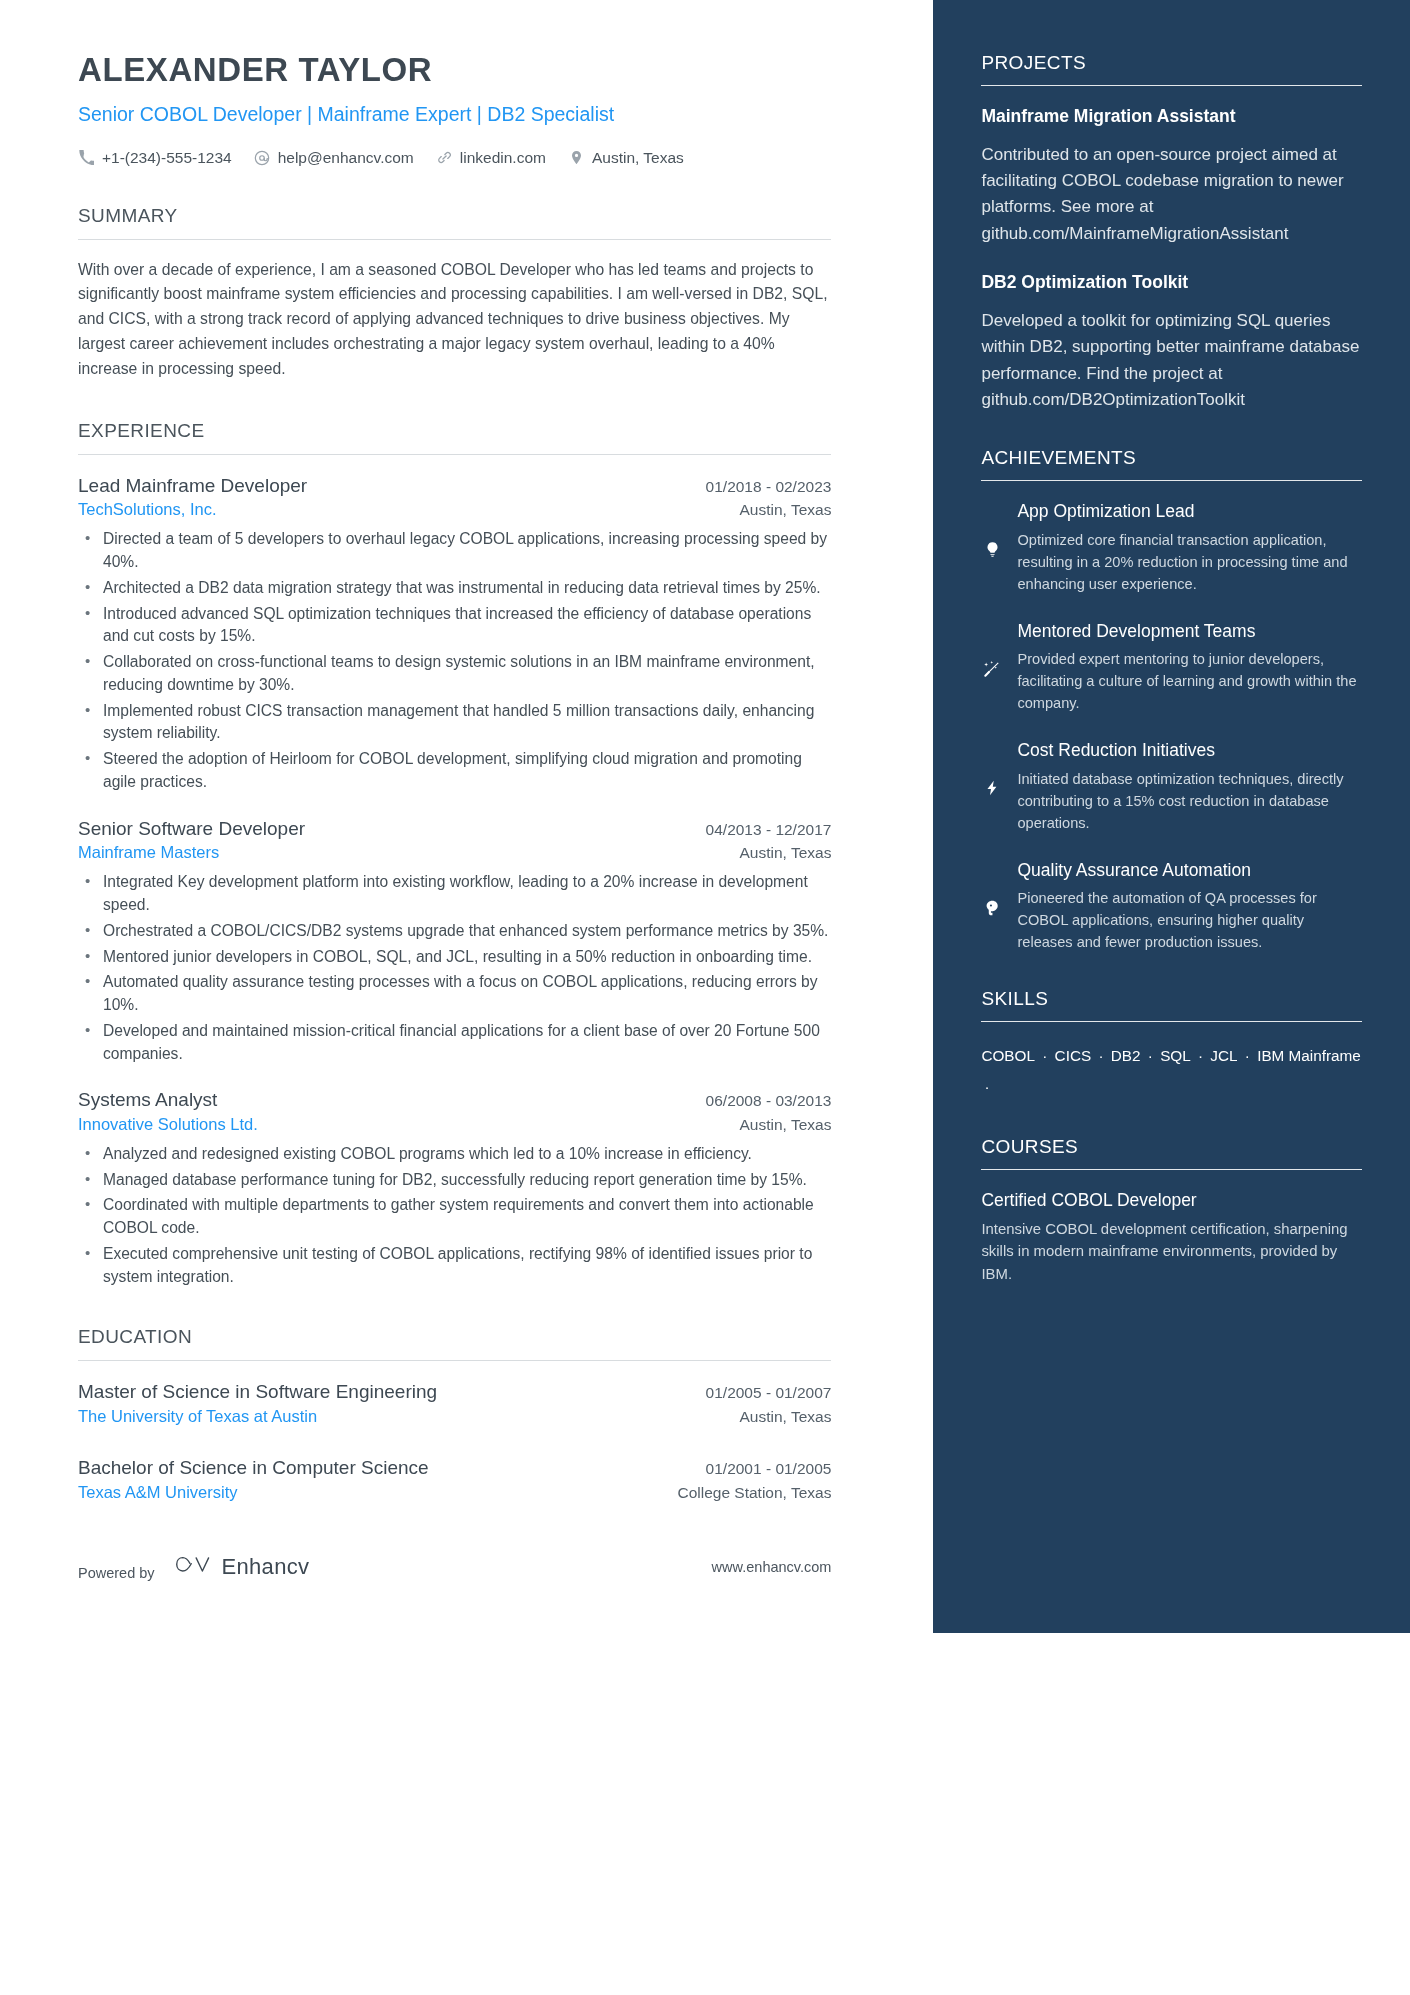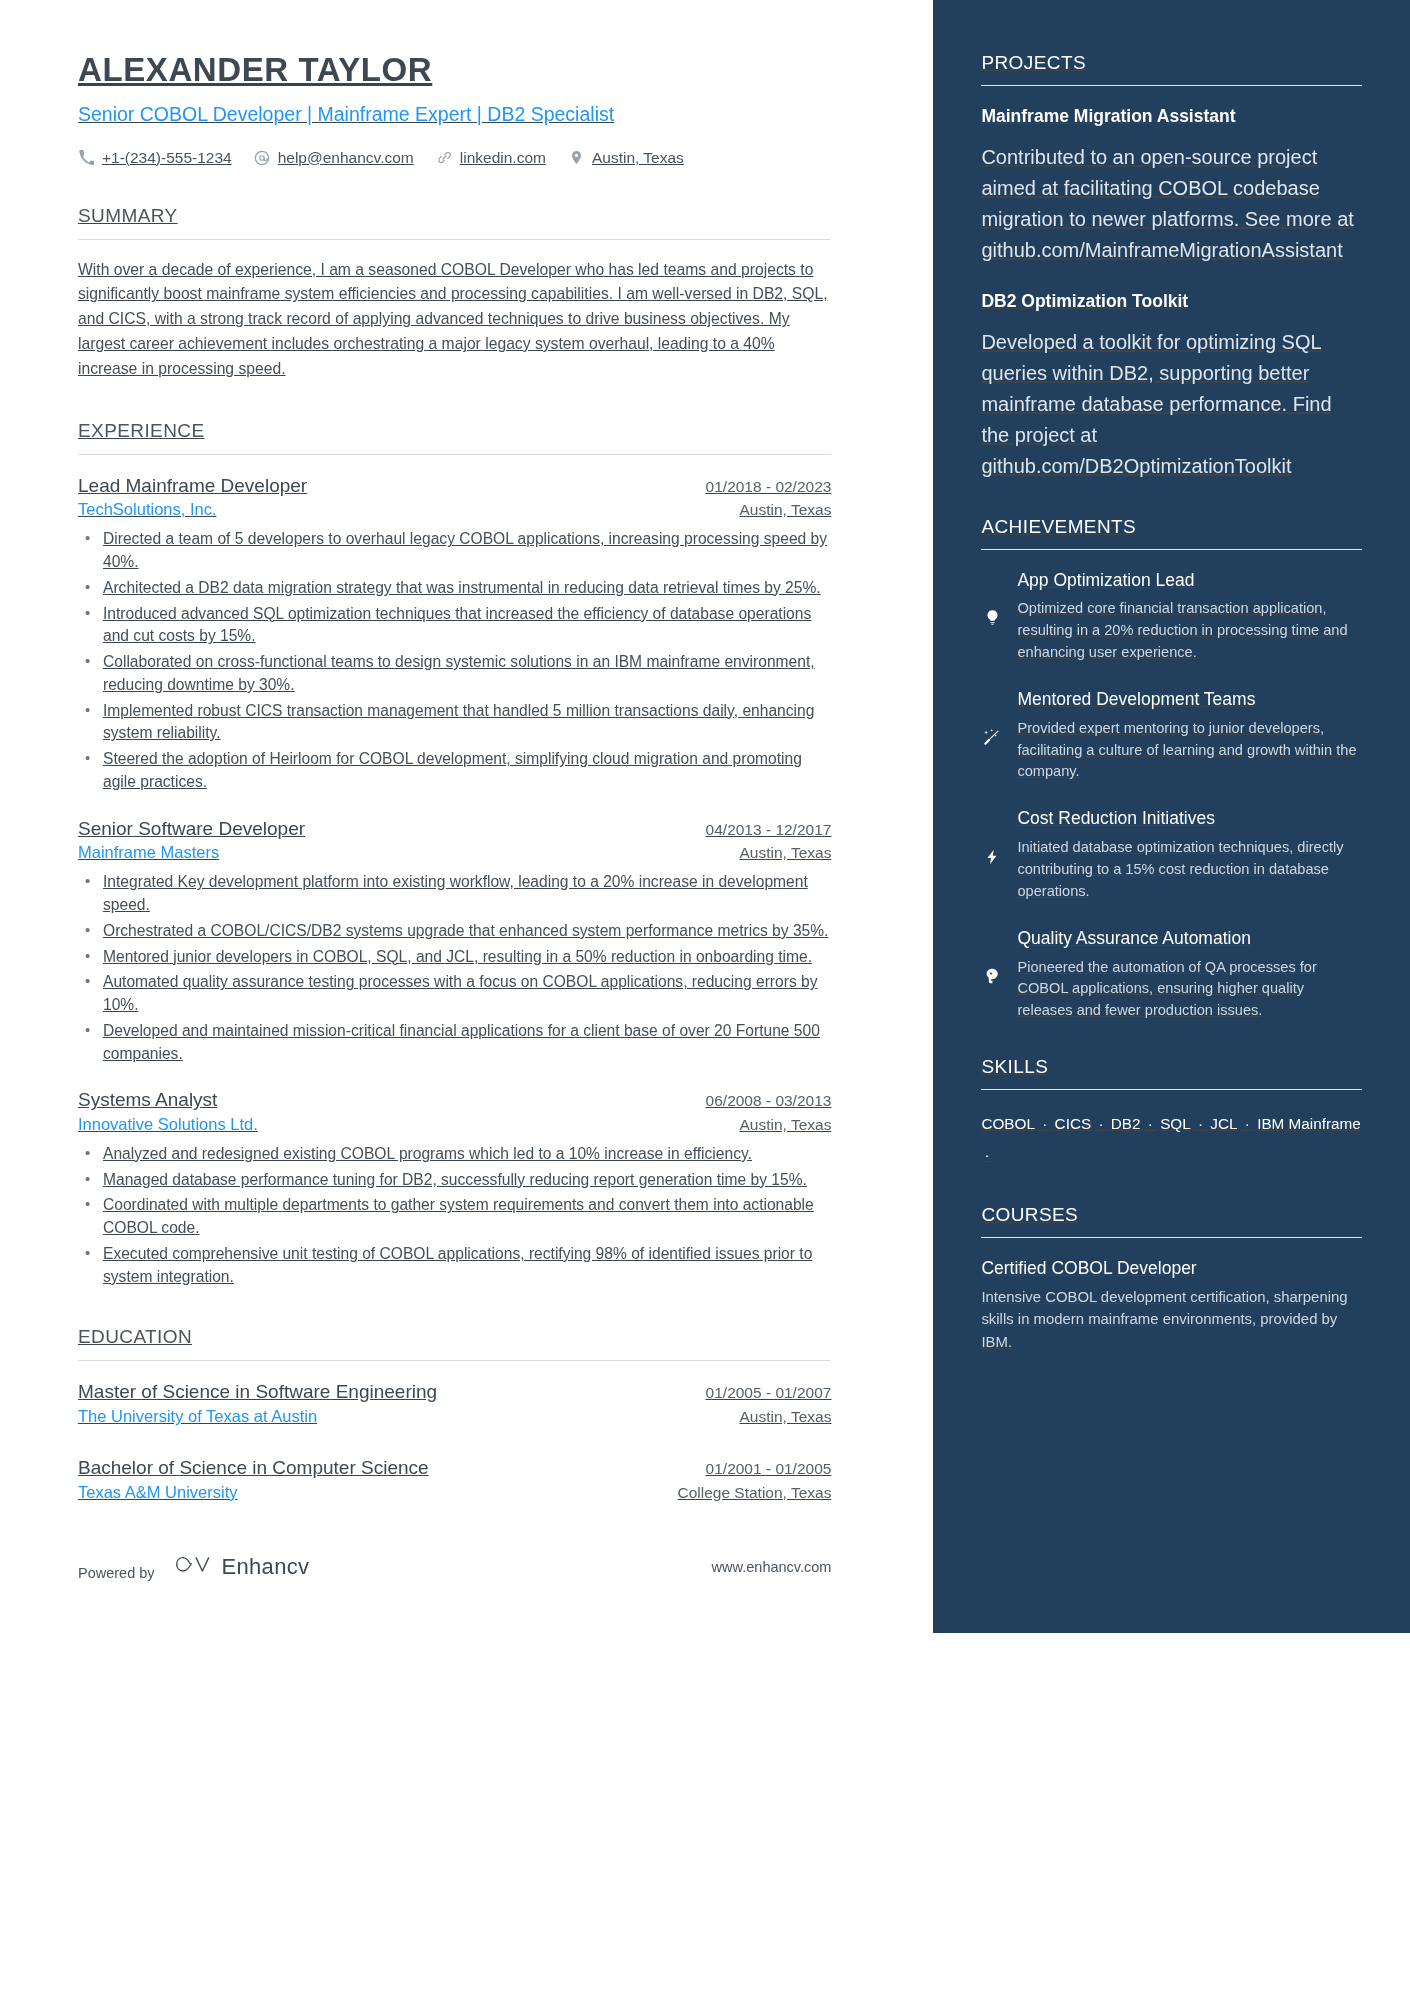--- a/index.html
+++ b/index.html
@@ -12,21 +12,20 @@
     color: #3b444b;
     -webkit-font-smoothing: antialiased;
   }
   .page {
     position: relative;
     width: 1410px;
     height: 1633px;
     overflow: hidden;
     background: #ffffff;
     display: flex;
-    text-decoration: underline;
   }
 
   
   .main-col {
     width: 920px;
     box-sizing: border-box;
     padding: 52px 62px 0 78px;
     position: relative;
   }
 
@@ -201,21 +200,21 @@
 
   .proj { margin-bottom: 24px; }
   .proj-name {
     font-size: 17.5px;
     font-weight: bold;
     color: #ffffff;
     margin-bottom: 14px;
     line-height: 1.3;
   }
   .proj-desc {
-    font-size: 20px;
+    font-size: 17px;
     line-height: 1.55;
     color: #dfe5ea;
     word-break: break-word;
   }
 
   .ach {
     display: flex;
     gap: 14px;
     margin-bottom: 24px;
     align-items: center;

